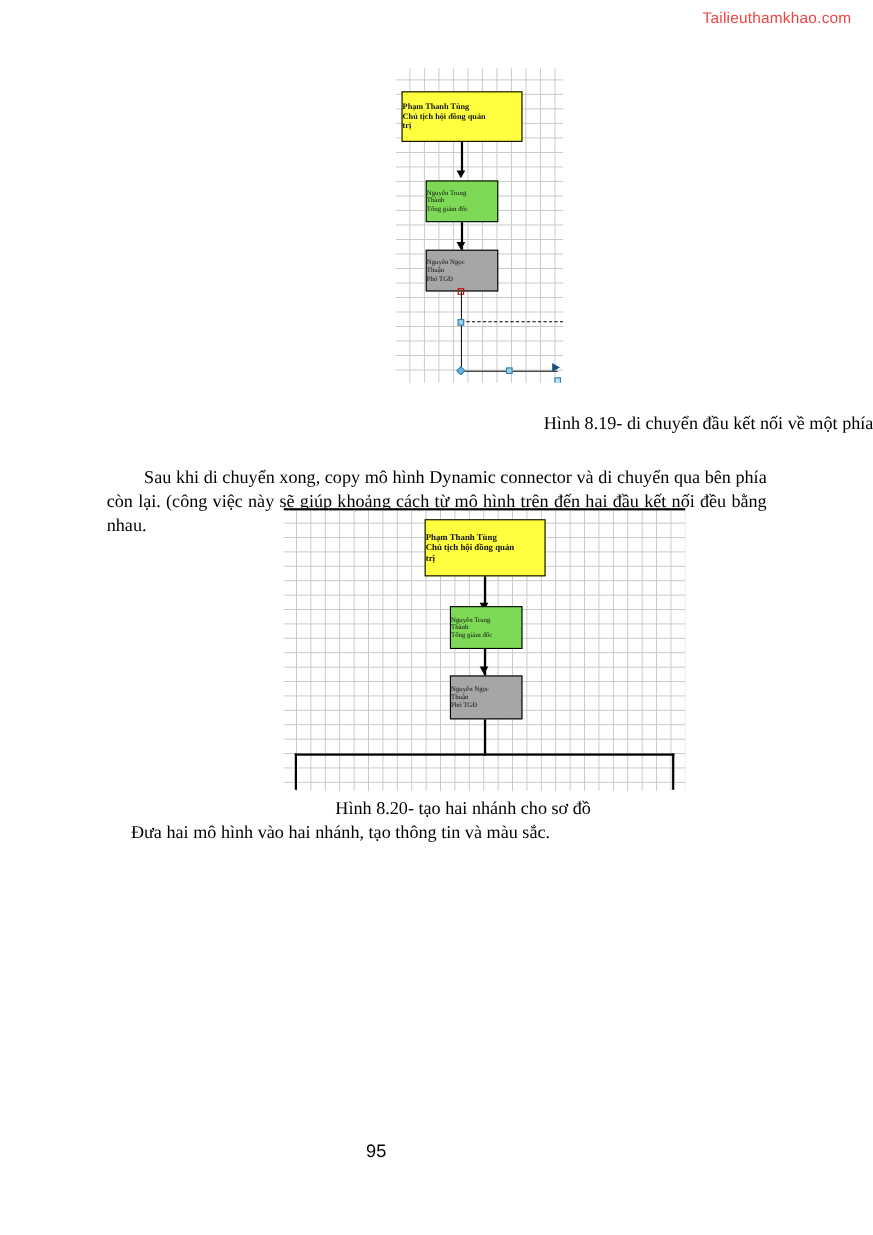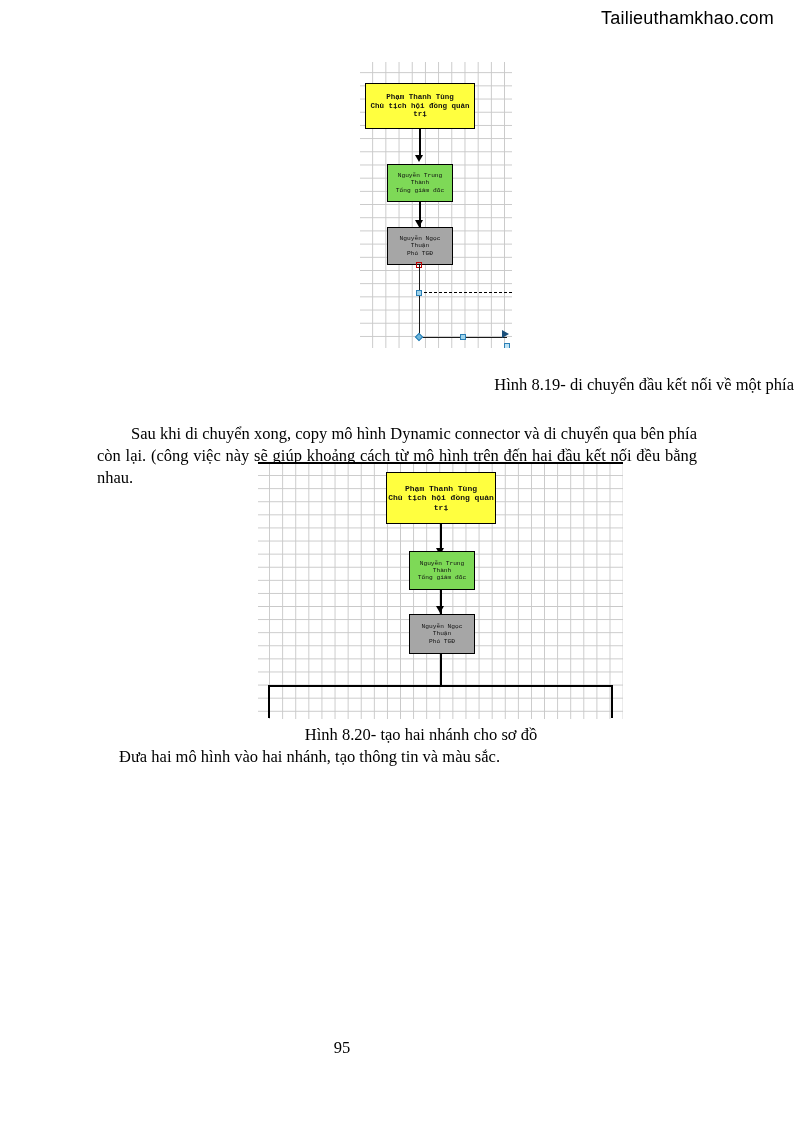--- a/index.html
+++ b/index.html
@@ -15,22 +15,22 @@
     color: #000000;
     overflow: hidden;
   }
 
   
   .site-header {
     position: absolute;
     top: 8px;
     right: 20px;
     font-family: "Liberation Sans", sans-serif;
-    font-size: 18px;
-    color: #000000;
+    font-size: 14px;
+    color: #ef4444;
     letter-spacing: .2px;
     white-space: nowrap;
   }
 
   
   .visio-canvas {
     position: absolute;
     background-color: #ffffff;
     background-image:
       linear-gradient(to right, #c9c9c9 1px, transparent 1px),
@@ -57,22 +57,21 @@
     background-size: 13.1px 13.1px;
     background-position: -2px -2px;
     border-top: 2px solid #000;
   }
 
   
   .node {
     position: absolute;
     box-sizing: border-box;
     border: 1px solid #000000;
-    font-family: Liberation Mono, monospace;
-    text-align: center;
+    font-family: Liberation Serif, serif;
     display: flex;
     flex-direction: column;
     align-items: center;
     justify-content: center;
     line-height: 1.18;
     color: #111111;
   }
   .node .ln { display: block; width: 100%; }
   .node.chairman { background: #ffff3f; }
   .node.ceo      { background: #7ed957; }
@@ -199,21 +198,21 @@
   }
   #caption-820 { left: 0; top: 724px; width: 794px; text-align: center; margin-left: 24px; }
   #para-two { left: 119px; top: 746px; width: 600px; }
 
   #page-number {
     position: absolute;
     left: 0; top: 1038px; width: 794px;
     text-align: center;
     padding-right: 110px;
     box-sizing: border-box;
-    font-family: Liberation Serif, serif;
+    font-family: Liberation Sans, sans-serif;
     font-size: 16.5px;
   }
 </style>
 </head>
 <body>
 
 <div class="site-header">Tailieuthamkhao.com</div>
 
 <div id="diagram-one" class="visio-canvas">
 

